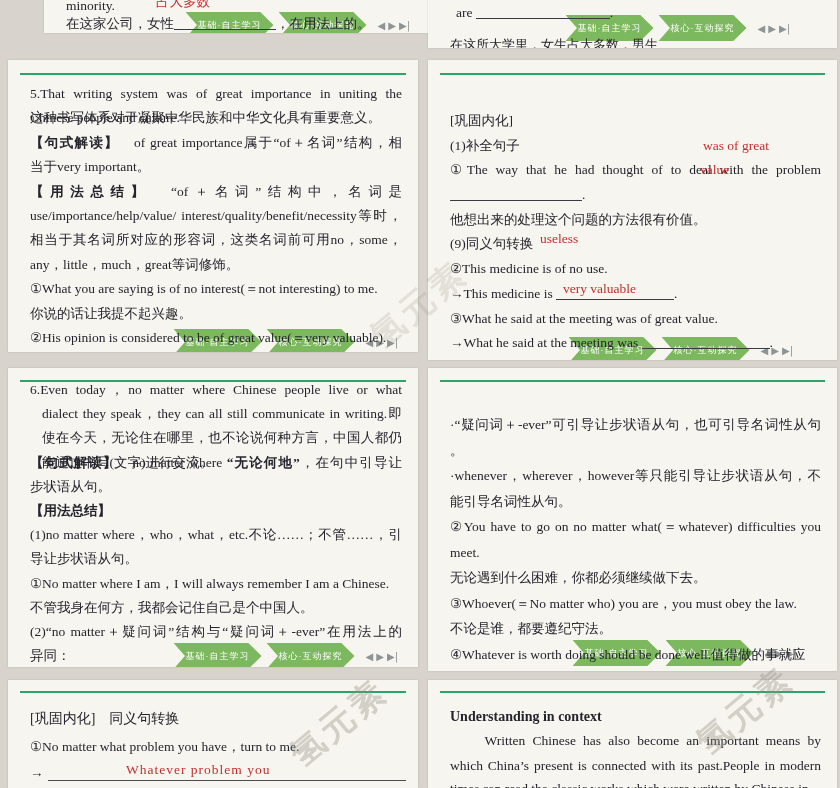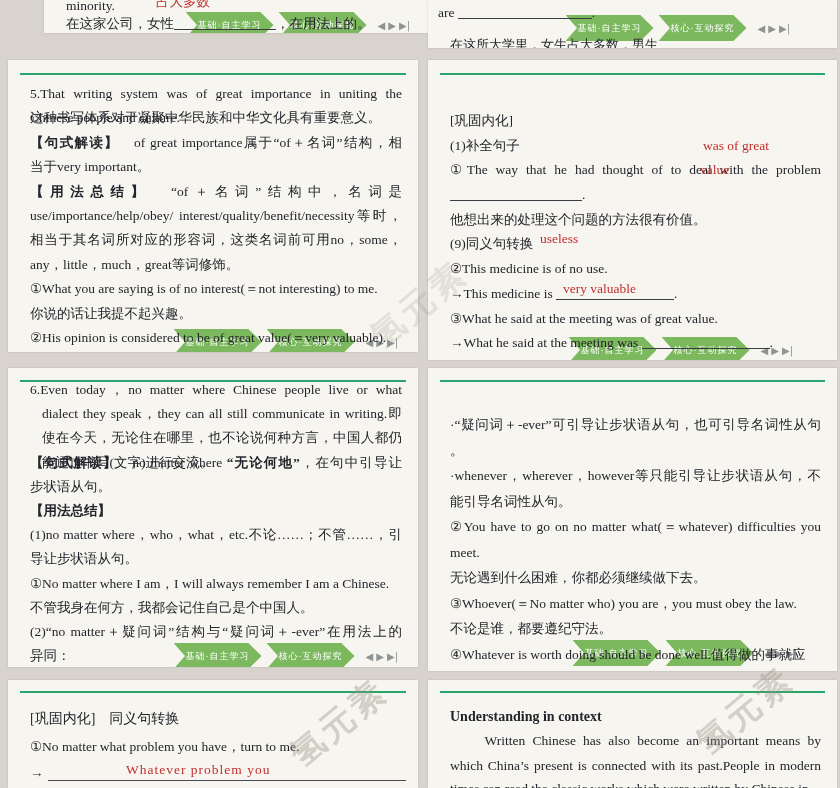--- a/index.html
+++ b/index.html
@@ -52,21 +52,21 @@
     </div>
     <div class="arrs">
       <span class="arr">◀</span>
       <span class="arr">▶</span>
       <span class="arr">▶|</span>
     </div>
   </div>
 </section>
 
 <section class="slide" id="s2" style="left:428px;top:0;width:409px;height:48px;">
-  <div class="abs" style="left:10px;top:4px;white-space:nowrap;">
+  <div class="abs" style="left:28px;top:4px;white-space:nowrap;">
     <span>are</span>&nbsp;<span class="blank" style="width:134px;"></span><span>.</span>
   </div>
   <div class="abs sm" style="left:22px;top:36px;white-space:nowrap;">在这所大学里，女生占大多数，男生</div>
   <div class="nav" style="right:47px;top:15px;">
     <div class="chev">
       <span class="cl">基础·自主</span>
       <span class="cl">学习</span>
     </div>
     <div class="chev">
       <span class="cl">核心·互动</span>
@@ -88,21 +88,21 @@
       <span>这种书写体系对于凝聚中华民族和中华文化具有重要意义。</span>
       <span class="ovl">Chinese people and culture.</span>
     </div>
     <div class="ln j">
       <span class="b">【句式解读】</span><span>　of great importance属于“of＋名词”结构，相</span>
     </div>
     <div class="ln">当于very important。</div>
     <div class="ln j">
       <span class="b">【用法总结】</span><span>　“of＋名词”结构中，名词是</span>
     </div>
-    <div class="ln j">use/importance/help/obey/ interest/quality/benefit/necessity等时，</div>
+    <div class="ln j">use/importance/help/value/ interest/quality/benefit/necessity等时，</div>
     <div class="ln j">相当于其名词所对应的形容词，这类名词前可用no，some，</div>
     <div class="ln">any，little，much，great等词修饰。</div>
     <div class="ln">①What you are saying is of no interest(＝not interesting) to me.</div>
     <div class="ln">你说的话让我提不起兴趣。</div>
     <div class="ln">②His opinion is considered to be of great value(＝very valuable).</div>
   </div>
   <div class="nav" style="right:20px;bottom:-3px;">
     <div class="chev">
       <span class="cl">基础·自主</span>
       <span class="cl">学习</span>

